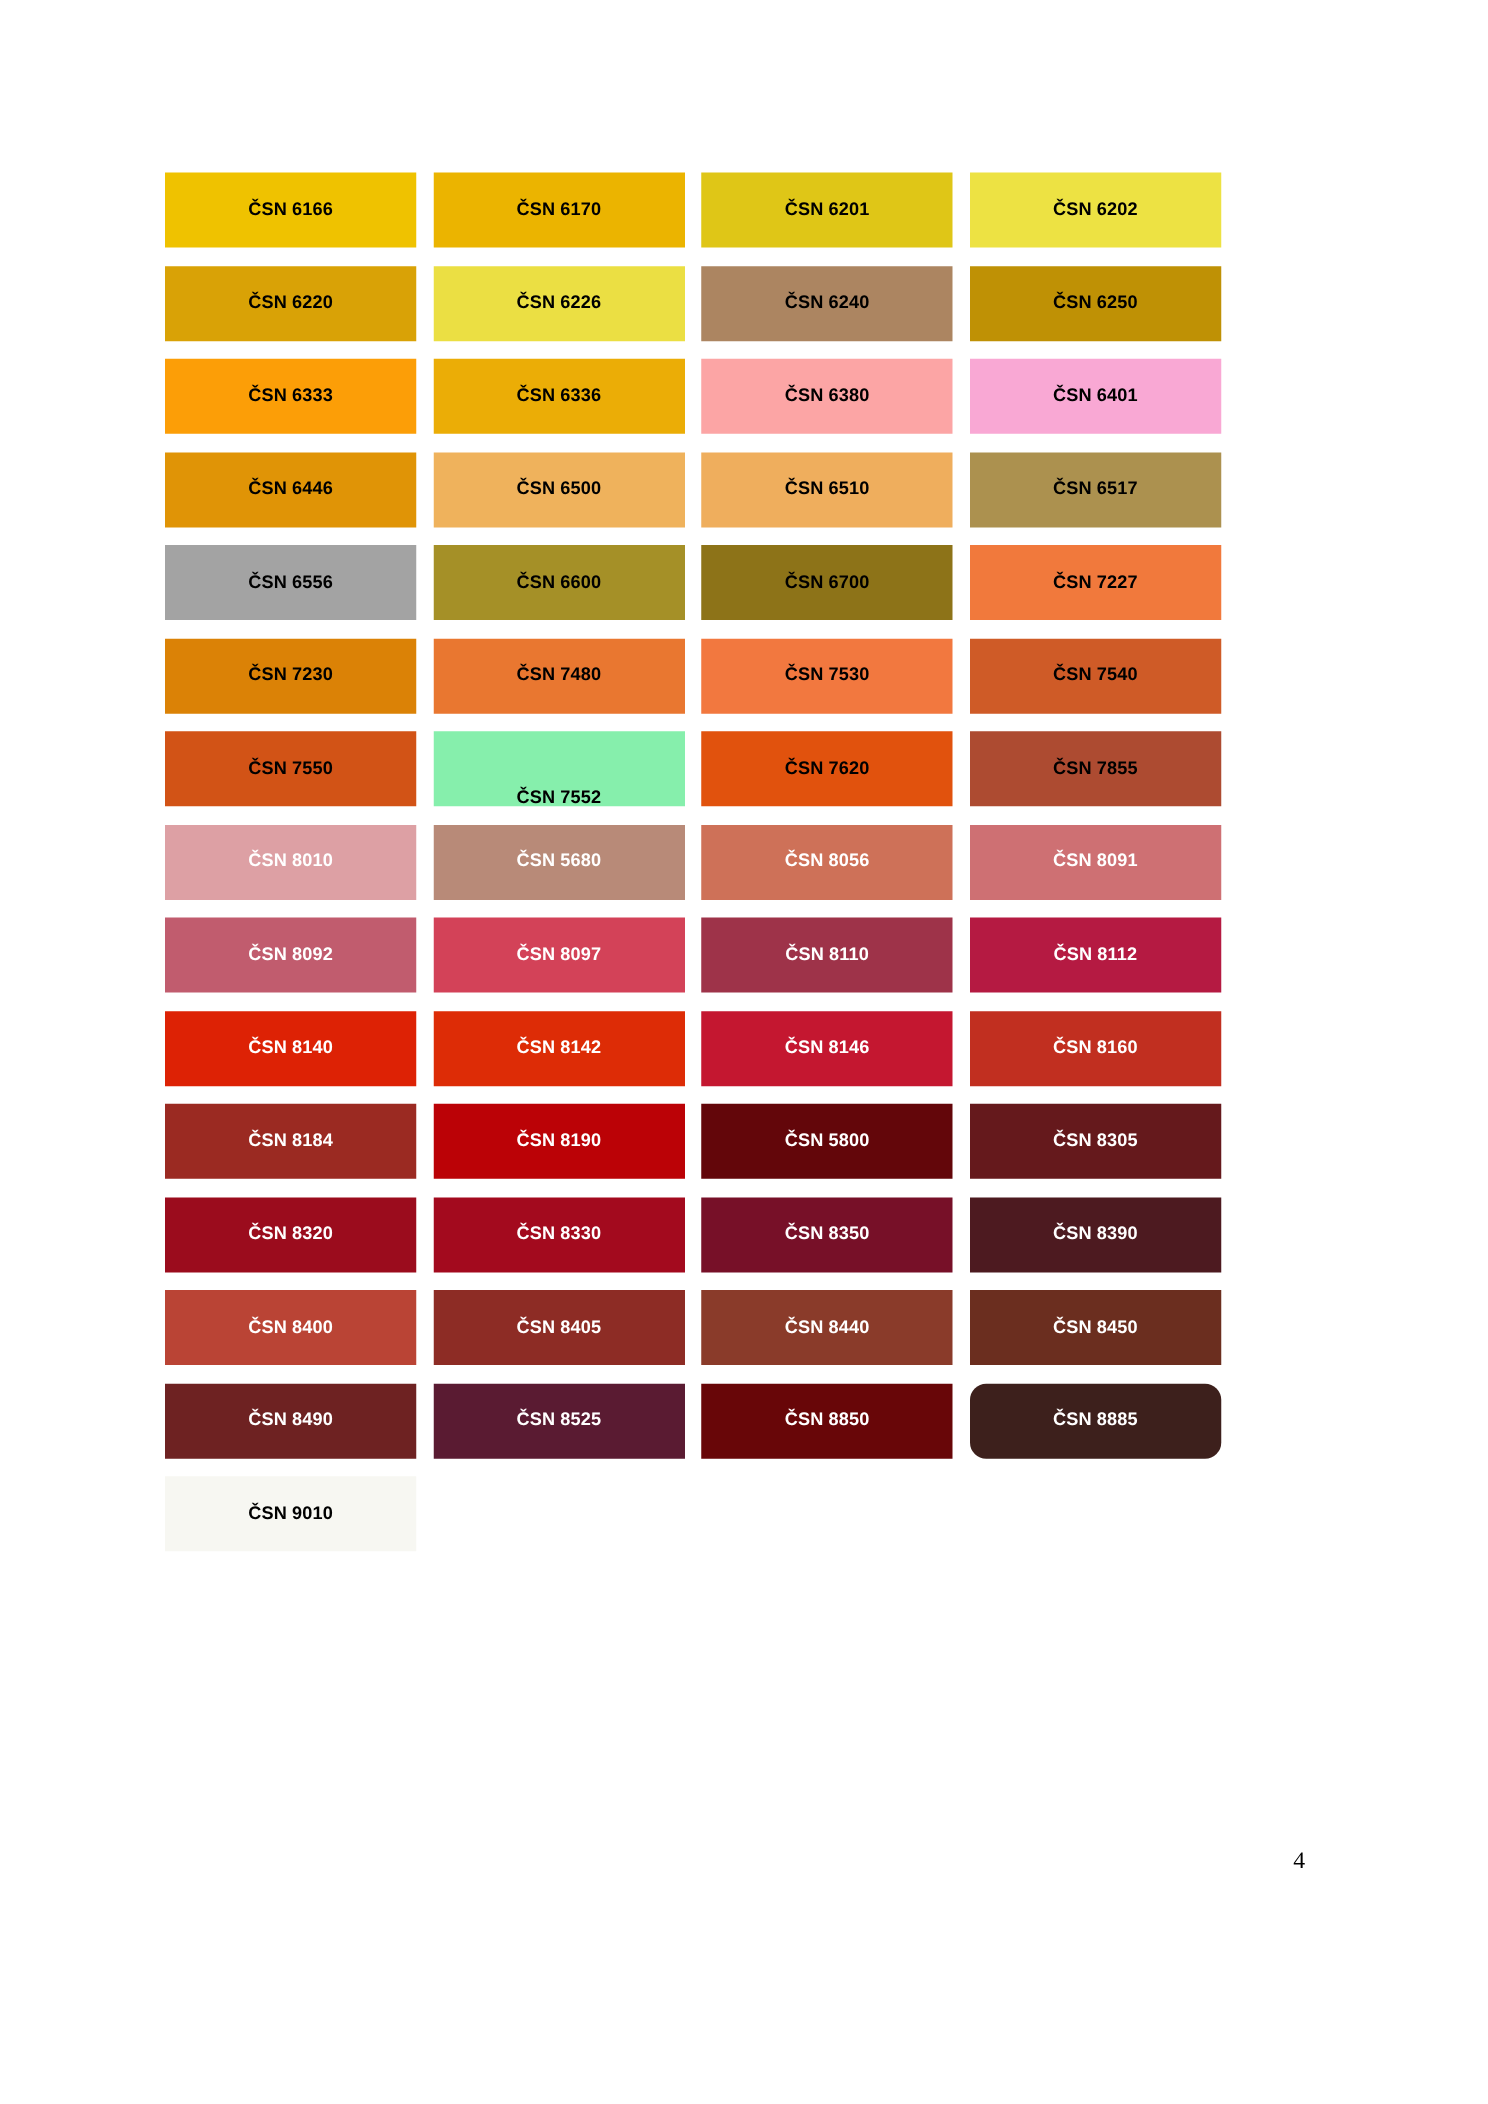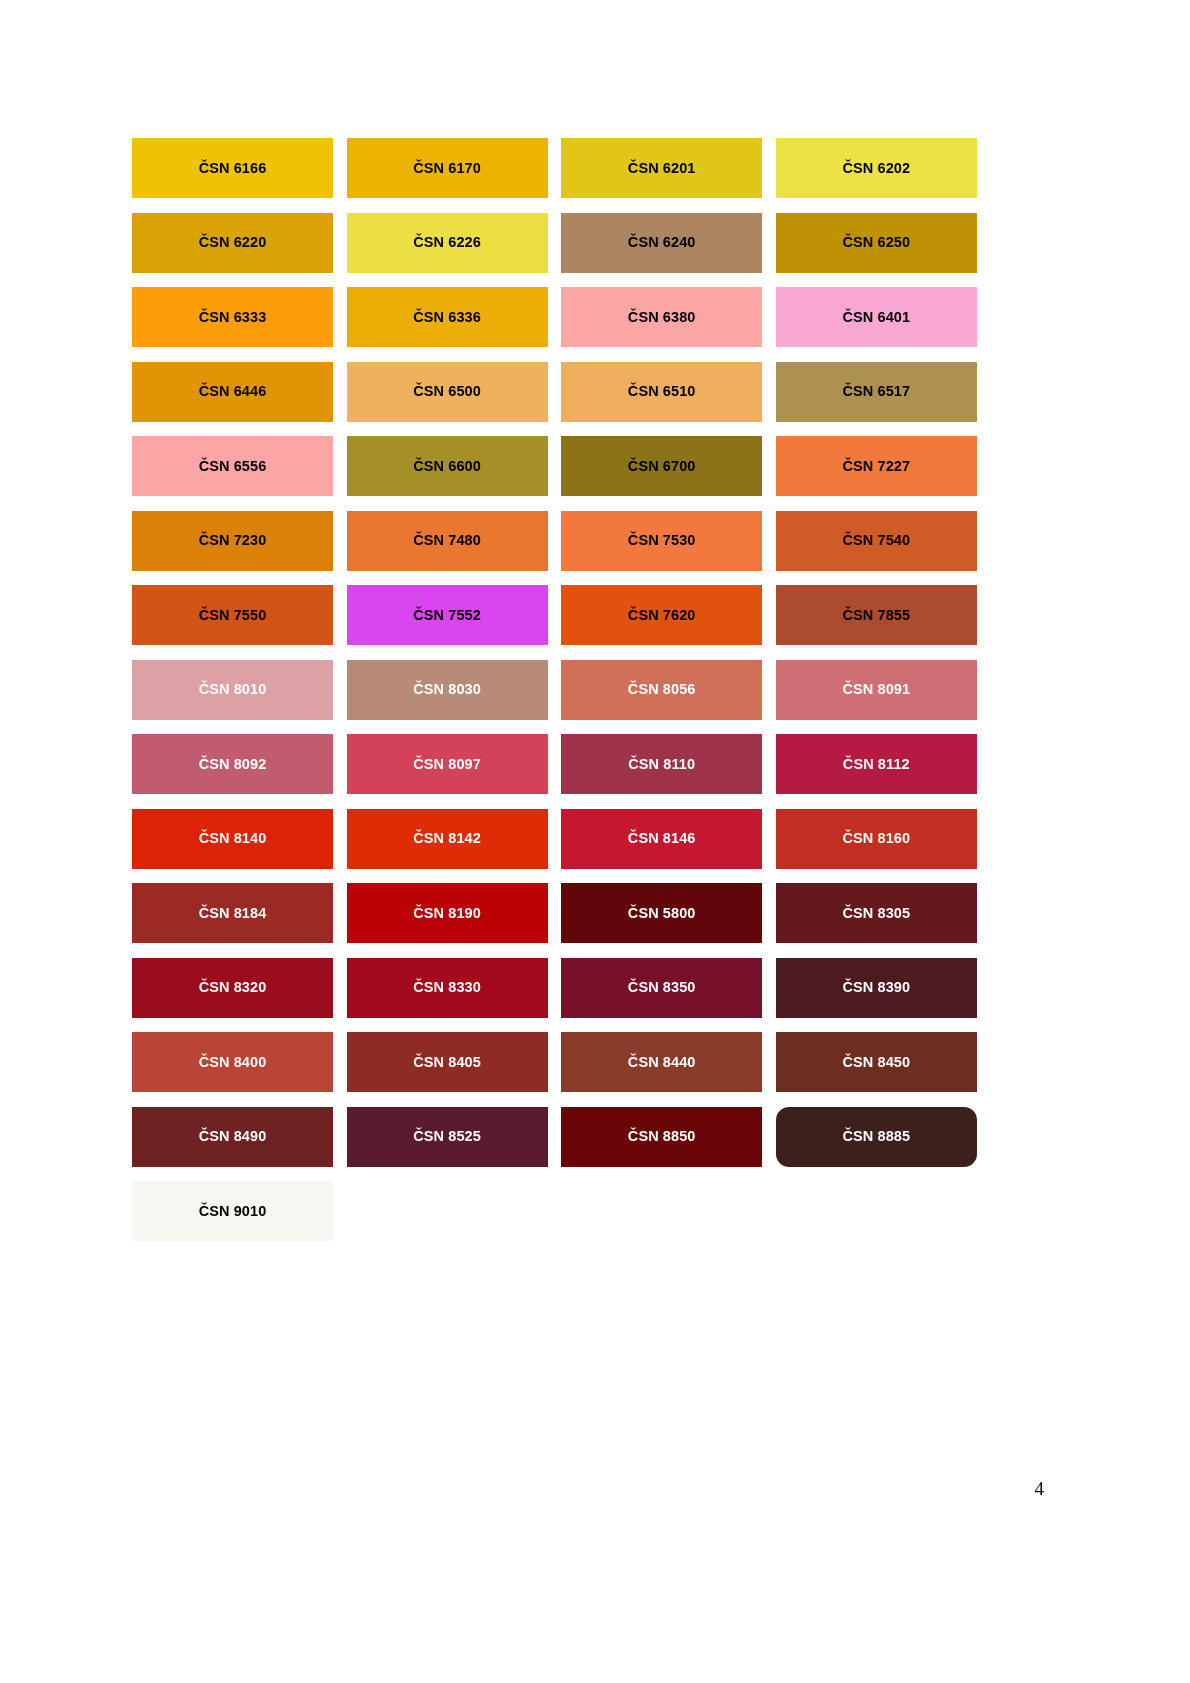--- a/index.html
+++ b/index.html
@@ -104,21 +104,21 @@
       </div>
       <div class="swatch" style="background: rgb(239, 178, 92);">
         <span class="swatch-label" style="color: rgb(0, 0, 0);">ČSN 6500</span>
       </div>
       <div class="swatch" style="background: rgb(239, 174, 93);">
         <span class="swatch-label" style="color: rgb(0, 0, 0);">ČSN 6510</span>
       </div>
       <div class="swatch" style="background: rgb(172, 145, 79);">
         <span class="swatch-label" style="color: rgb(0, 0, 0);">ČSN 6517</span>
       </div>
-      <div class="swatch" style="background: #fca5a5;">
+      <div class="swatch" style="background: #a3a3a3;">
         <span class="swatch-label" style="color: rgb(0, 0, 0);">ČSN 6556</span>
       </div>
       <div class="swatch" style="background: rgb(165, 144, 39);">
         <span class="swatch-label" style="color: rgb(0, 0, 0);">ČSN 6600</span>
       </div>
       <div class="swatch" style="background: rgb(141, 115, 24);">
         <span class="swatch-label" style="color: rgb(0, 0, 0);">ČSN 6700</span>
       </div>
       <div class="swatch" style="background: rgb(241, 121, 60);">
         <span class="swatch-label" style="color: rgb(0, 0, 0);">ČSN 7227</span>
@@ -131,34 +131,34 @@
       </div>
       <div class="swatch" style="background: rgb(242, 120, 63);">
         <span class="swatch-label" style="color: rgb(0, 0, 0);">ČSN 7530</span>
       </div>
       <div class="swatch" style="background: rgb(207, 91, 39);">
         <span class="swatch-label" style="color: rgb(0, 0, 0);">ČSN 7540</span>
       </div>
       <div class="swatch" style="background: rgb(210, 83, 22);">
         <span class="swatch-label" style="color: rgb(0, 0, 0);">ČSN 7550</span>
       </div>
-      <div class="swatch" style="background: #d946ef;">
+      <div class="swatch" style="background: #86efac; align-items: flex-end;">
         <span class="swatch-label" style="color: rgb(0, 0, 0);">ČSN 7552</span>
       </div>
       <div class="swatch" style="background: rgb(225, 82, 13);">
         <span class="swatch-label" style="color: rgb(0, 0, 0);">ČSN 7620</span>
       </div>
       <div class="swatch" style="background: rgb(173, 75, 49);">
         <span class="swatch-label" style="color: rgb(0, 0, 0);">ČSN 7855</span>
       </div>
       <div class="swatch" style="background: rgb(221, 160, 164);">
         <span class="swatch-label" style="color: rgb(255, 255, 255);">ČSN 8010</span>
       </div>
       <div class="swatch" style="background: rgb(184, 138, 120);">
-        <span class="swatch-label" style="color: rgb(255, 255, 255);">ČSN 8030</span>
+        <span class="swatch-label" style="color: rgb(255, 255, 255);">ČSN 5680</span>
       </div>
       <div class="swatch" style="background: rgb(206, 113, 88);">
         <span class="swatch-label" style="color: rgb(255, 255, 255);">ČSN 8056</span>
       </div>
       <div class="swatch" style="background: rgb(206, 112, 115);">
         <span class="swatch-label" style="color: rgb(255, 255, 255);">ČSN 8091</span>
       </div>
       <div class="swatch" style="background: rgb(193, 92, 110);">
         <span class="swatch-label" style="color: rgb(255, 255, 255);">ČSN 8092</span>
       </div>

